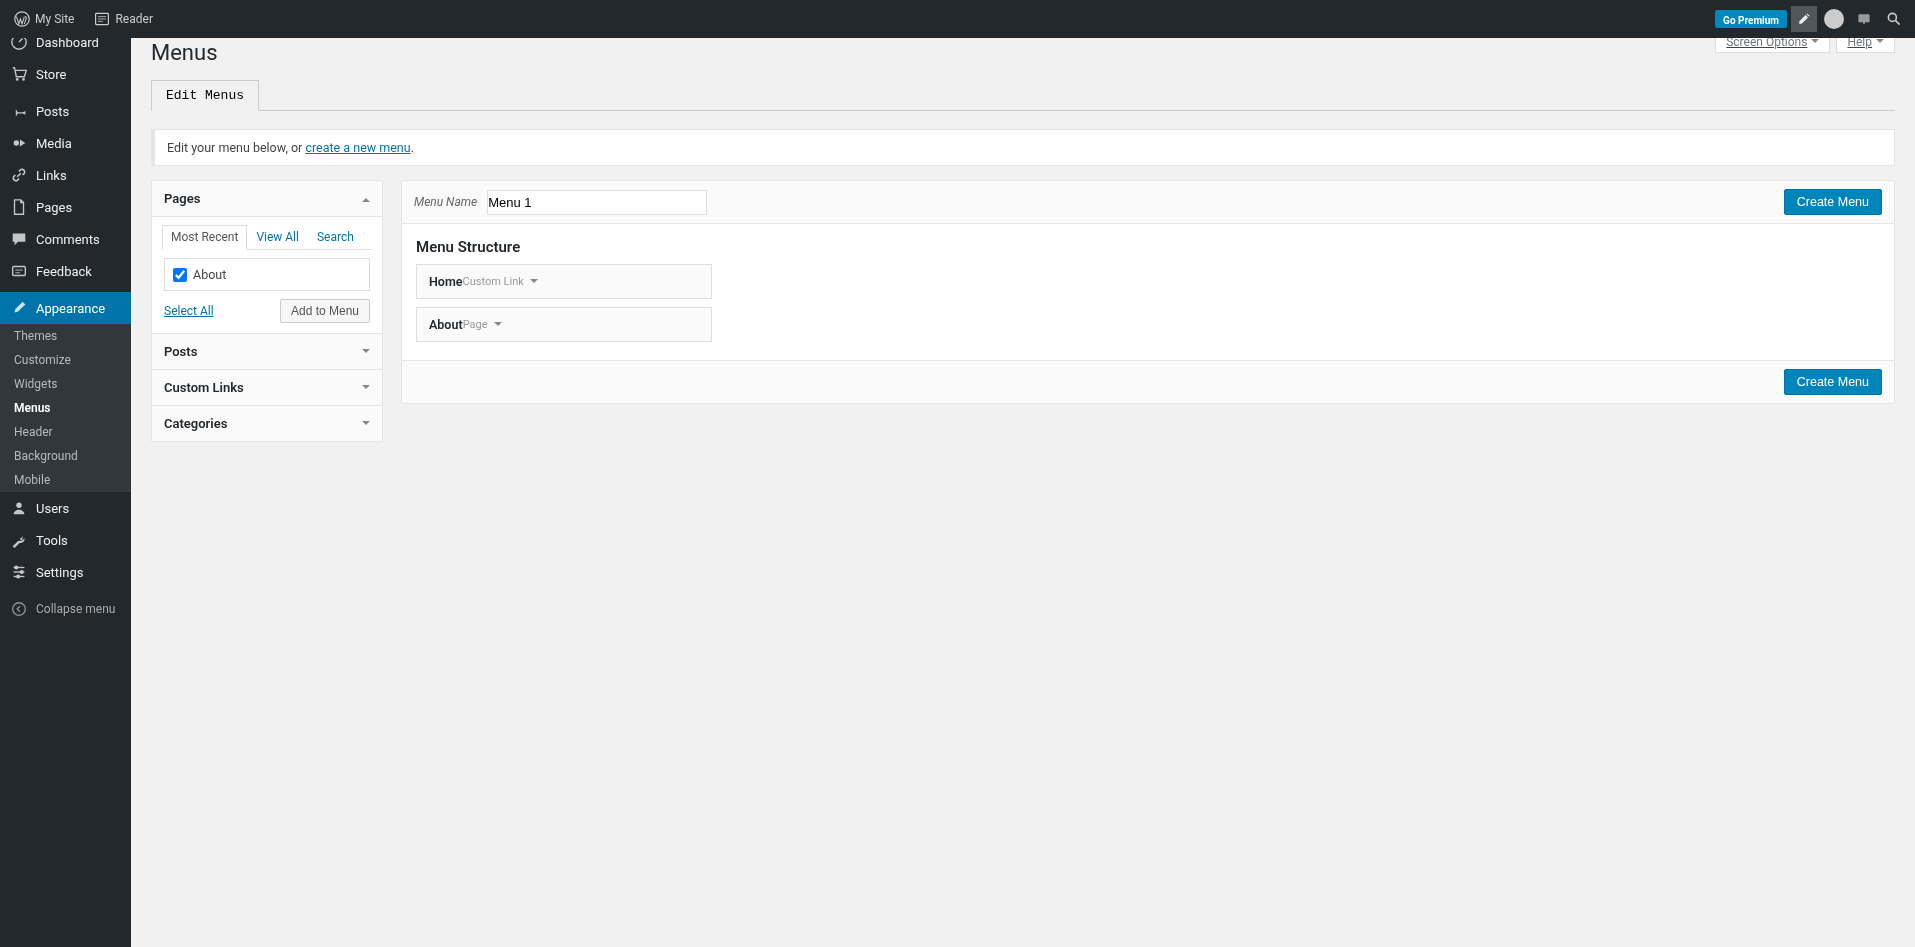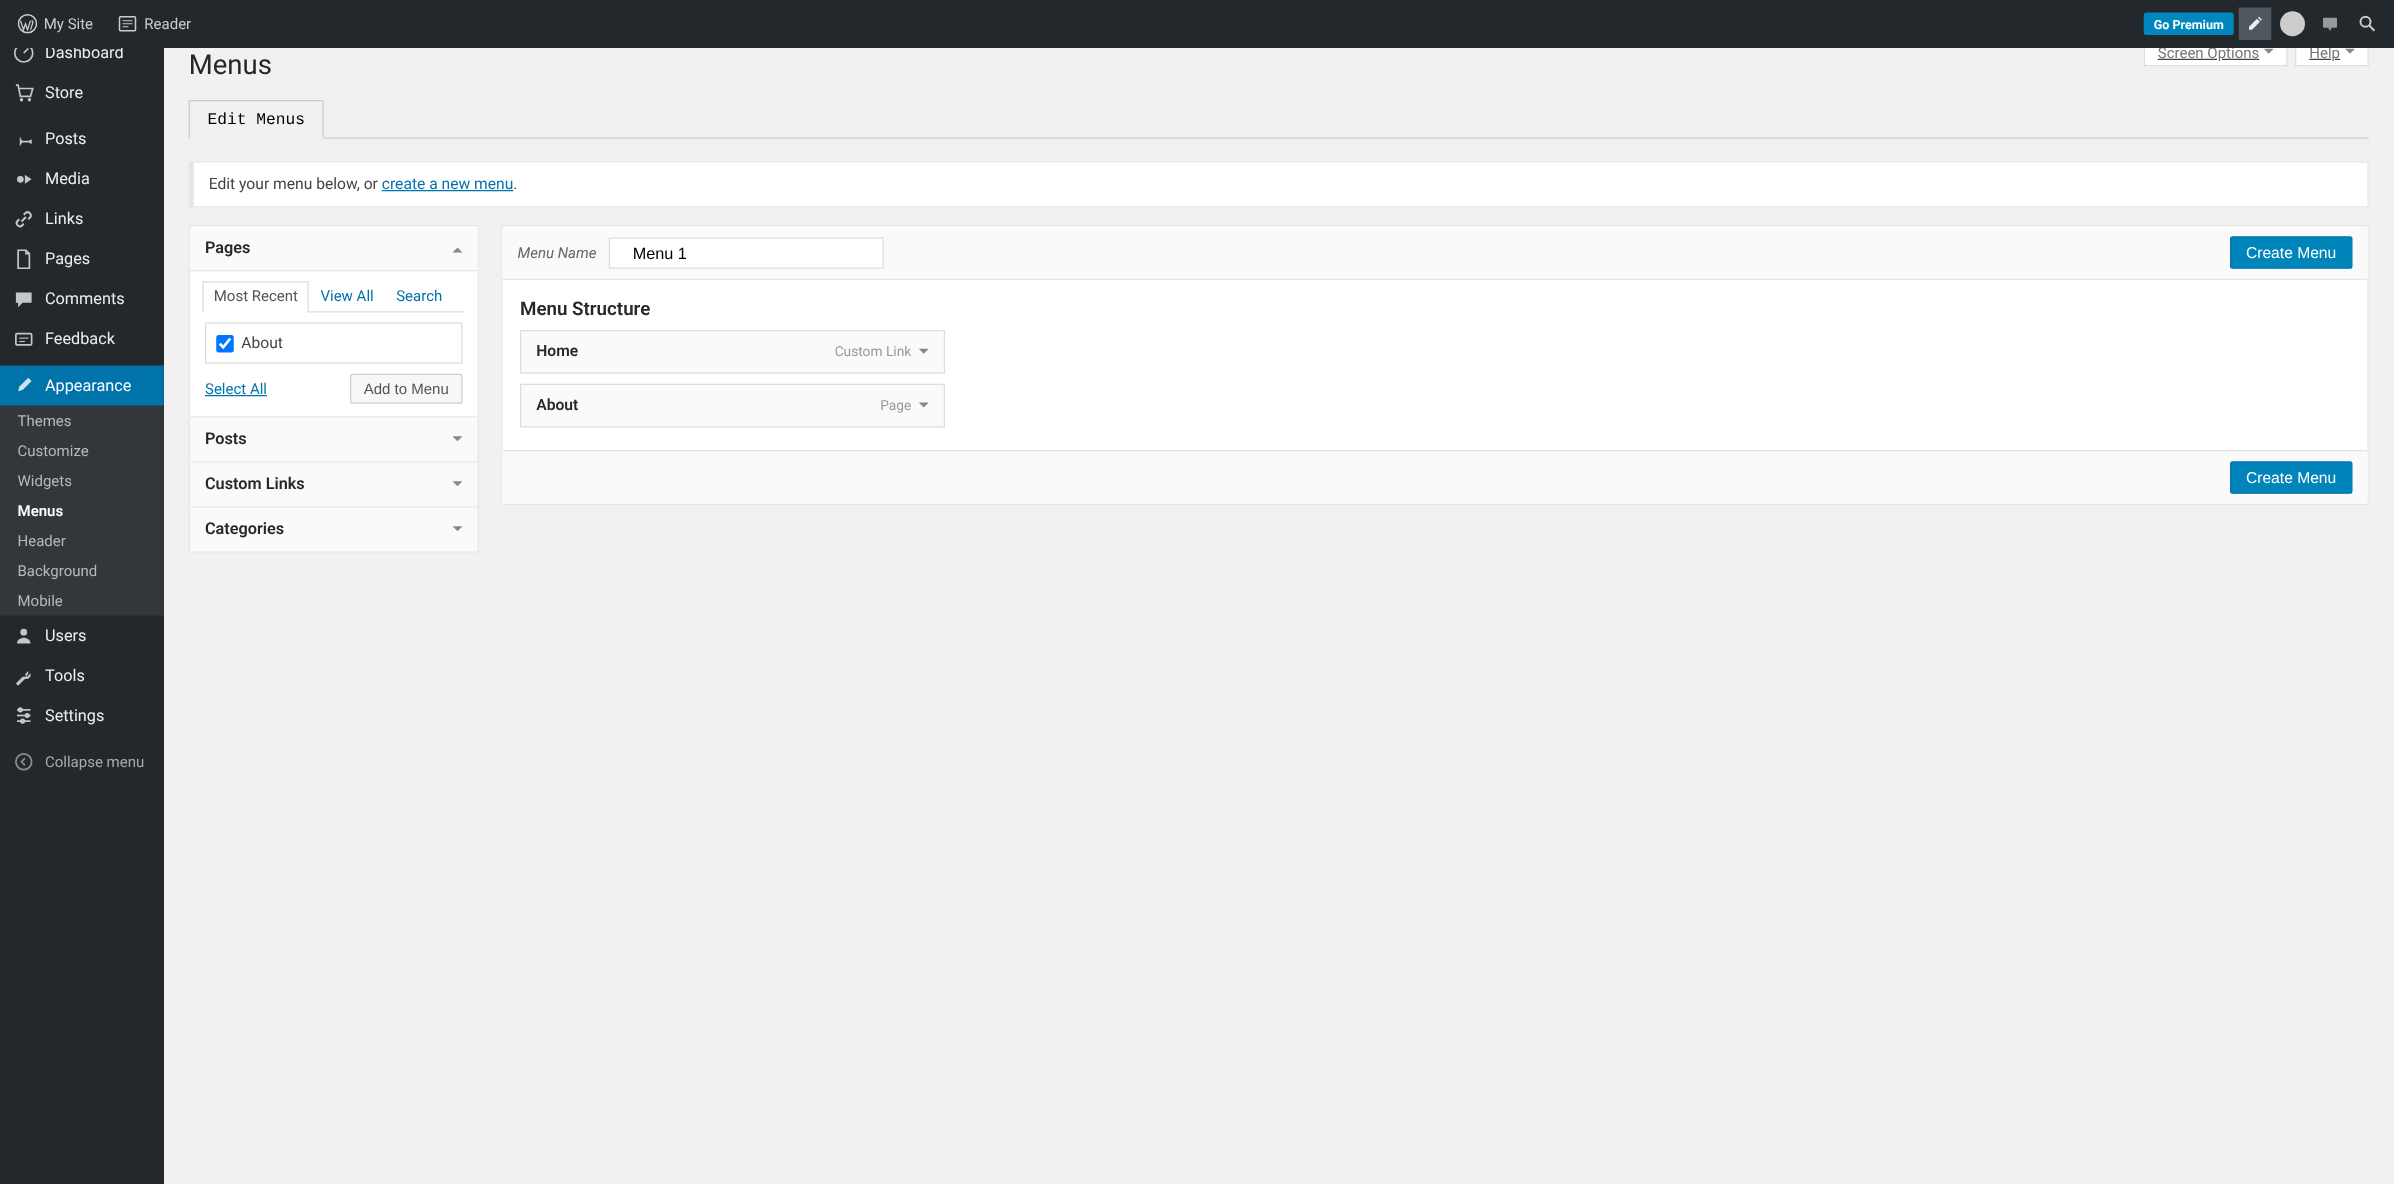--- a/index.html
+++ b/index.html
@@ -58,27 +58,27 @@
 .page-checklist input[type=checkbox] { width:14px; height:14px; }
 
 .list-controls { display:flex; justify-content:space-between; align-items:center; }
 .list-controls a { color:#0073aa; text-decoration:underline; font-size:12px; }
 .button { background:#f7f7f7; border:1px solid #ccc; color:#555; padding:4px 10px; font-size:12px; cursor:pointer; border-radius:2px; }
 .button-primary { background:#0085ba; border:1px solid #0073aa; color:#fff; padding:5px 12px; font-size:12.5px; cursor:pointer; border-radius:2px; }
 
 #menu-management { flex:1; border:1px solid #e5e5e5; background:#fff; }
 .menu-edit-header { background:#fafafa; border-bottom:1px solid #e5e5e5; padding: 8px 12px; display:flex; align-items:center; gap:10px; }
 .menu-edit-header label { font-style:italic; color:#666; font-size:12px; }
-.menu-edit-header input[type=text] { border:1px solid #ddd; padding:4px 18px; width:220px; font-size:13px; }
+.menu-edit-header input[type=text] { border:1px solid #ddd; padding:4px 0; width:220px; font-size:13px; }
 .menu-edit-header .button-primary { margin-left:auto; }
 
 .menu-edit-body { padding:14px 14px 10px 14px; }
 .menu-edit-body h3 { font-size:15px; font-weight:600; color:#23282d; margin-bottom:8px; }
 .menu-edit-body p { font-size:12.5px; color:#555; margin-bottom:14px; }
-.menu-item-bar { width:340px; border:1px solid #ddd; background:#fafafa; padding:9px 12px; margin-bottom:8px; display:flex; align-items:center; justify-content:space-between; cursor:move; }
+.menu-item-bar { width:296px; border:1px solid #ddd; background:#fafafa; padding:9px 12px; margin-bottom:8px; display:flex; align-items:center; justify-content:flex-start; cursor:move; }
 .menu-item-bar .item-title { font-weight:600; color:#23282d; font-size:12.5px; }
 .menu-item-bar .item-type { color:#999; font-size:11px; display:flex; align-items:center; gap:6px; }
 
 .menu-edit-footer { background:#fafafa; border-top:1px solid #e5e5e5; padding: 8px 12px; display:flex; }
 .menu-edit-footer .button-primary { margin-left:auto; }
 
 #wpfooter { padding: 12px 20px; color:#555; font-size:12.5px; font-style:italic; }
 #wpfooter a { color:#0073aa; text-decoration:none; font-style:normal; }
 
 .triangle-down { width:0; height:0; border:4px solid transparent; border-top-color:#888; display:inline-block; margin-top:2px; }

